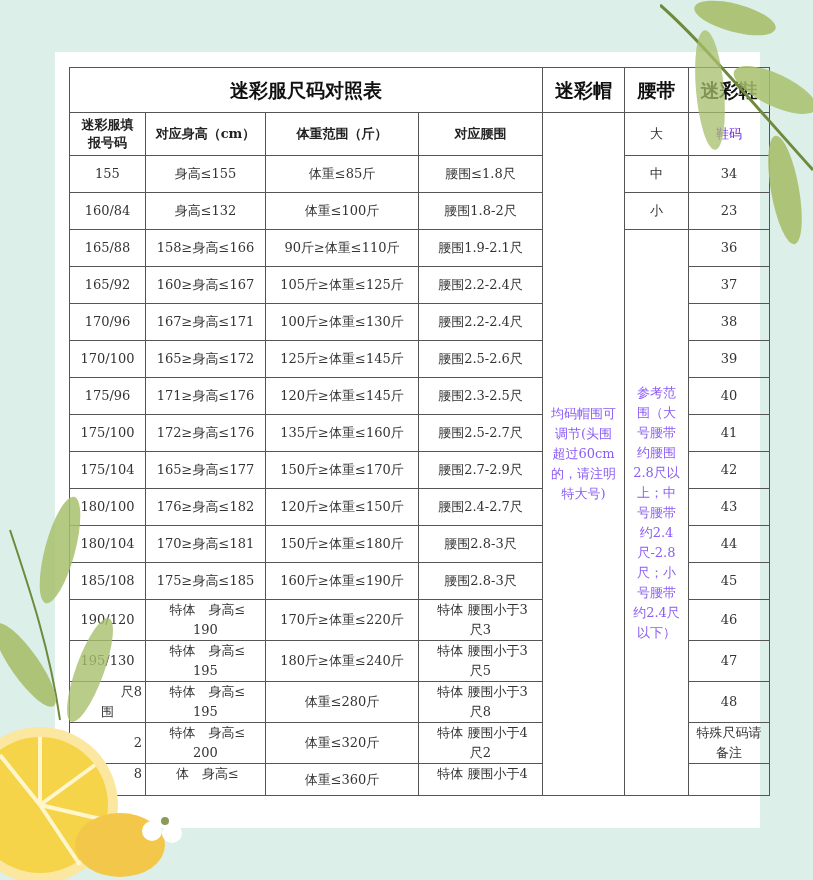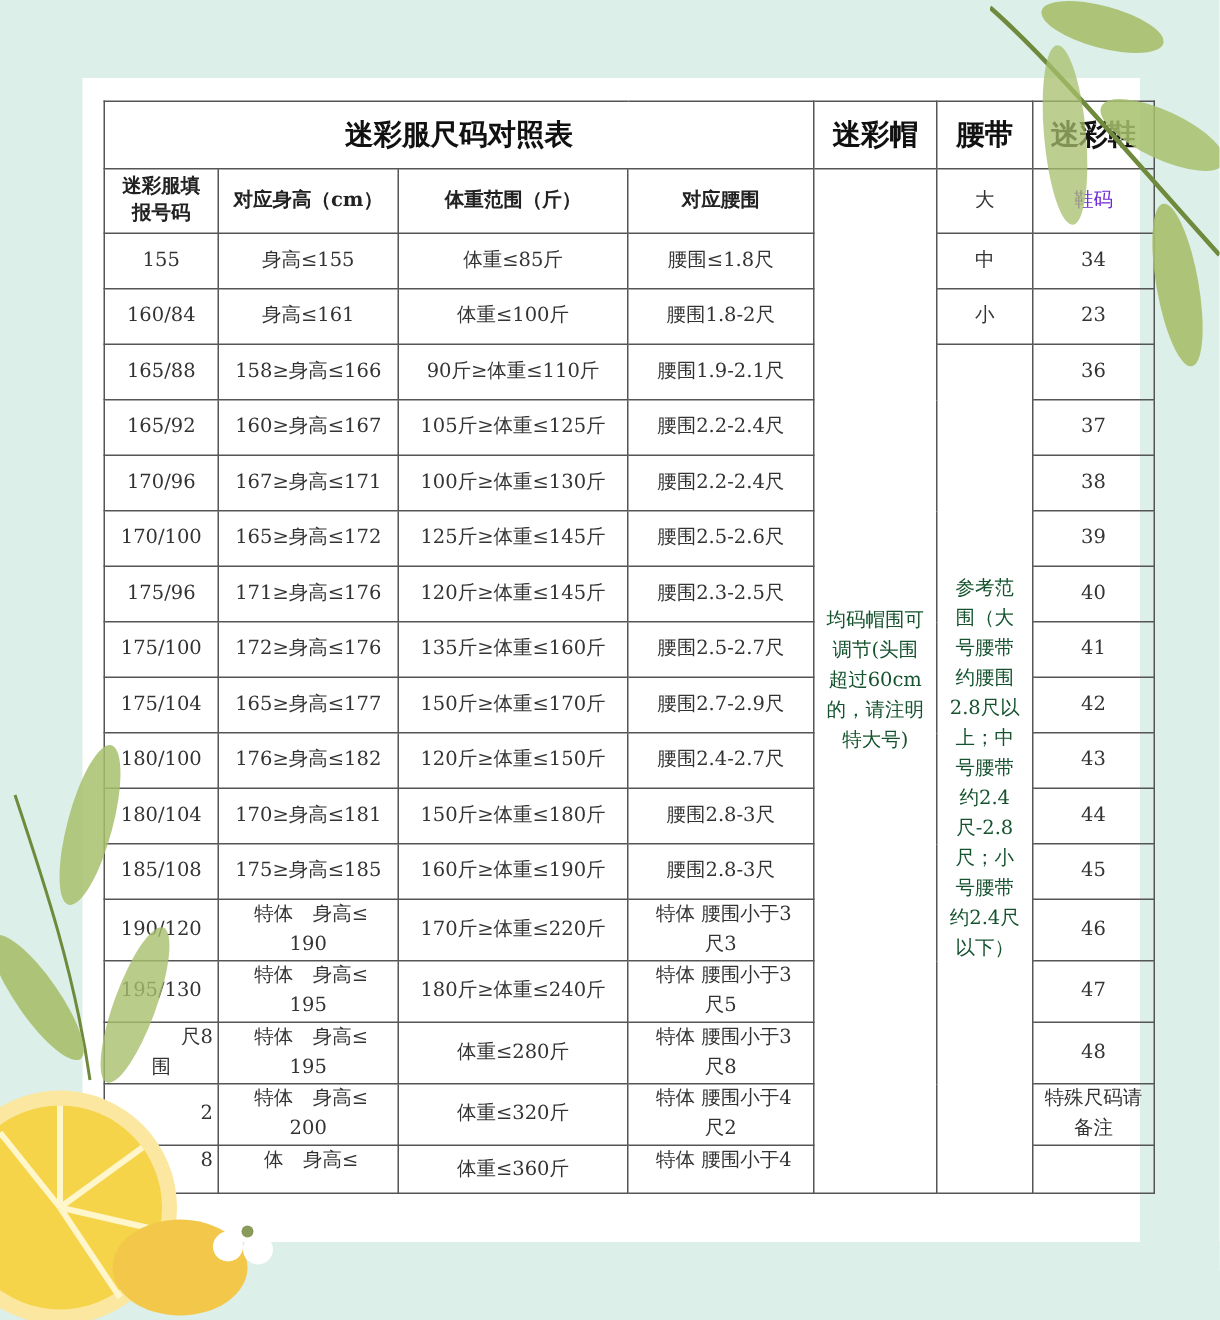--- a/index.html
+++ b/index.html
@@ -20,21 +20,21 @@
   }
   table.sizes td, table.sizes th {
     border:1.5px solid #555;
     text-align:center; vertical-align:middle;
     padding:0 3px; line-height:20px;
     overflow:hidden;
   }
   th.title { font-size:19px; font-weight:bold; color:#111; height:44px; }
   th.sub { font-size:13px; font-weight:bold; color:#222; }
   th.bighead { font-size:19px; font-weight:bold; color:#111; }
-  td.note { font-size:13px; line-height:22px; color:#14532d; }
+  td.note { font-size:13px; line-height:22px; color:#8b5cf6; }
   td.two-line { line-height:20px; }
   .spec-line { display:block; text-align:center; padding-left:4px; }
   .spec-line2 { display:block; text-align:center; }
   .r { height:37px; }
   .rt { height:41px; }
   .deco { position:absolute; pointer-events:none; }
 </style>
 </head>
 <body>
 
@@ -70,21 +70,21 @@
   <tr class="r">
     <td>155</td>
     <td>身高≤155</td>
     <td>体重≤85斤</td>
     <td>腰围≤1.8尺</td>
     <td>中</td>
     <td>34</td>
   </tr>
   <tr class="r">
     <td>160/84</td>
-    <td>身高≤161</td>
+    <td>身高≤132</td>
     <td>体重≤100斤</td>
     <td>腰围1.8-2尺</td>
     <td>小</td>
     <td>23</td>
   </tr>
   <tr class="r">
     <td>165/88</td>
     <td>158≥身高≤166</td>
     <td>90斤≥体重≤110斤</td>
     <td>腰围1.9-2.1尺</td>

